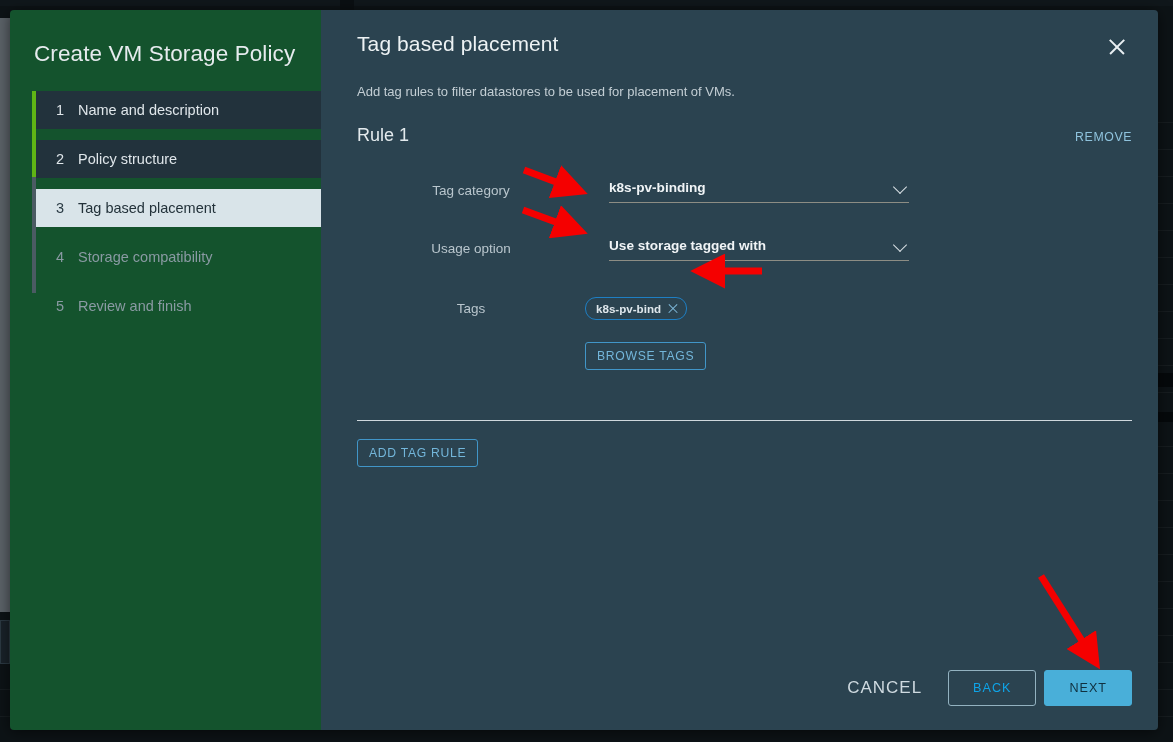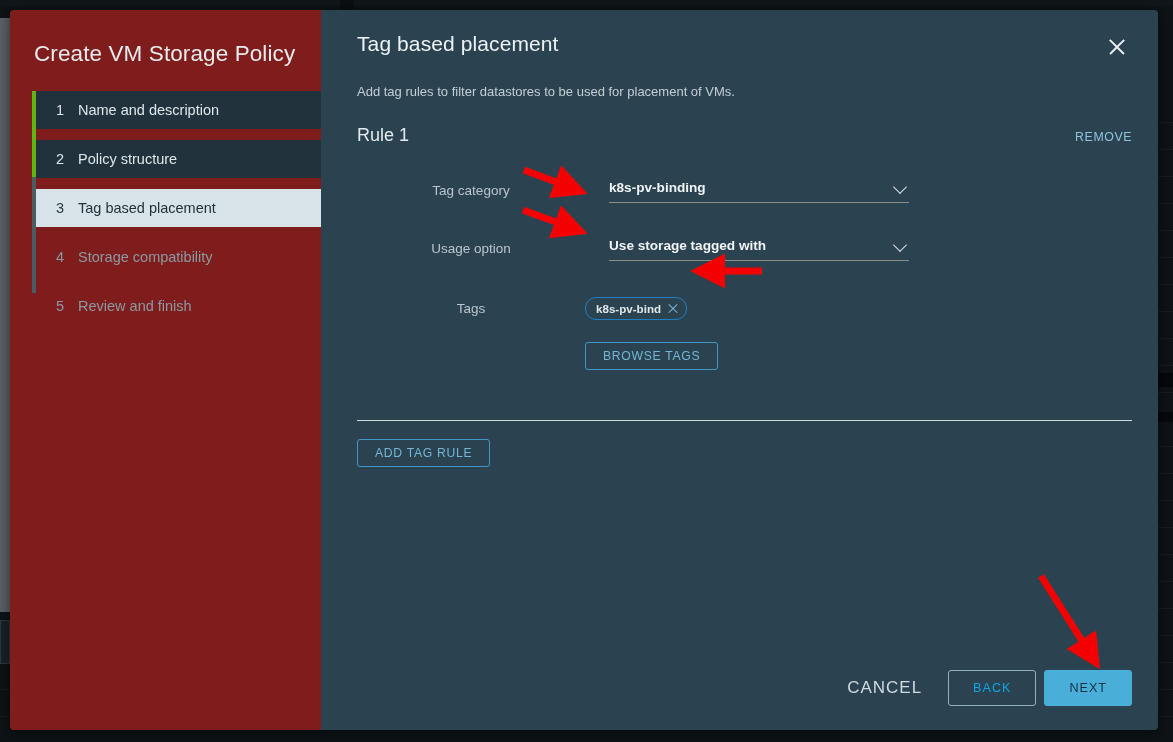--- a/index.html
+++ b/index.html
@@ -85,21 +85,21 @@
     border-radius: 4px;
     overflow: hidden;
     display: flex;
     box-shadow: 0 2px 14px rgba(0,0,0,0.55);
   }
 
   
   .sidebar {
     width: 311px;
     flex: 0 0 311px;
-    background: #7f1d1d;
+    background: #14532d;
     position: relative;
     box-sizing: border-box;
   }
   .sidebar-title {
     color: #e6ebee;
     font-size: 22.5px;
     font-weight: 400;
     letter-spacing: .1px;
     padding: 30px 0 0 24px;
     line-height: 1.2;
@@ -302,21 +302,21 @@
   .chip .chip-x::before { transform: rotate(45deg); }
   .chip .chip-x::after  { transform: rotate(-45deg); }
 
   .btn-outline {
     display: inline-block;
     border: 1px solid #4196c8;
     background: transparent;
     color: #73b6da;
     font-size: 12.2px;
     letter-spacing: .7px;
-    padding: 6px 17px;
+    padding: 6px 11px;
     border-radius: 3px;
     cursor: pointer;
     font-family: inherit;
   }
 
   .row-browse {
     margin-top: 14px;
     padding-left: 228px;
   }
 

